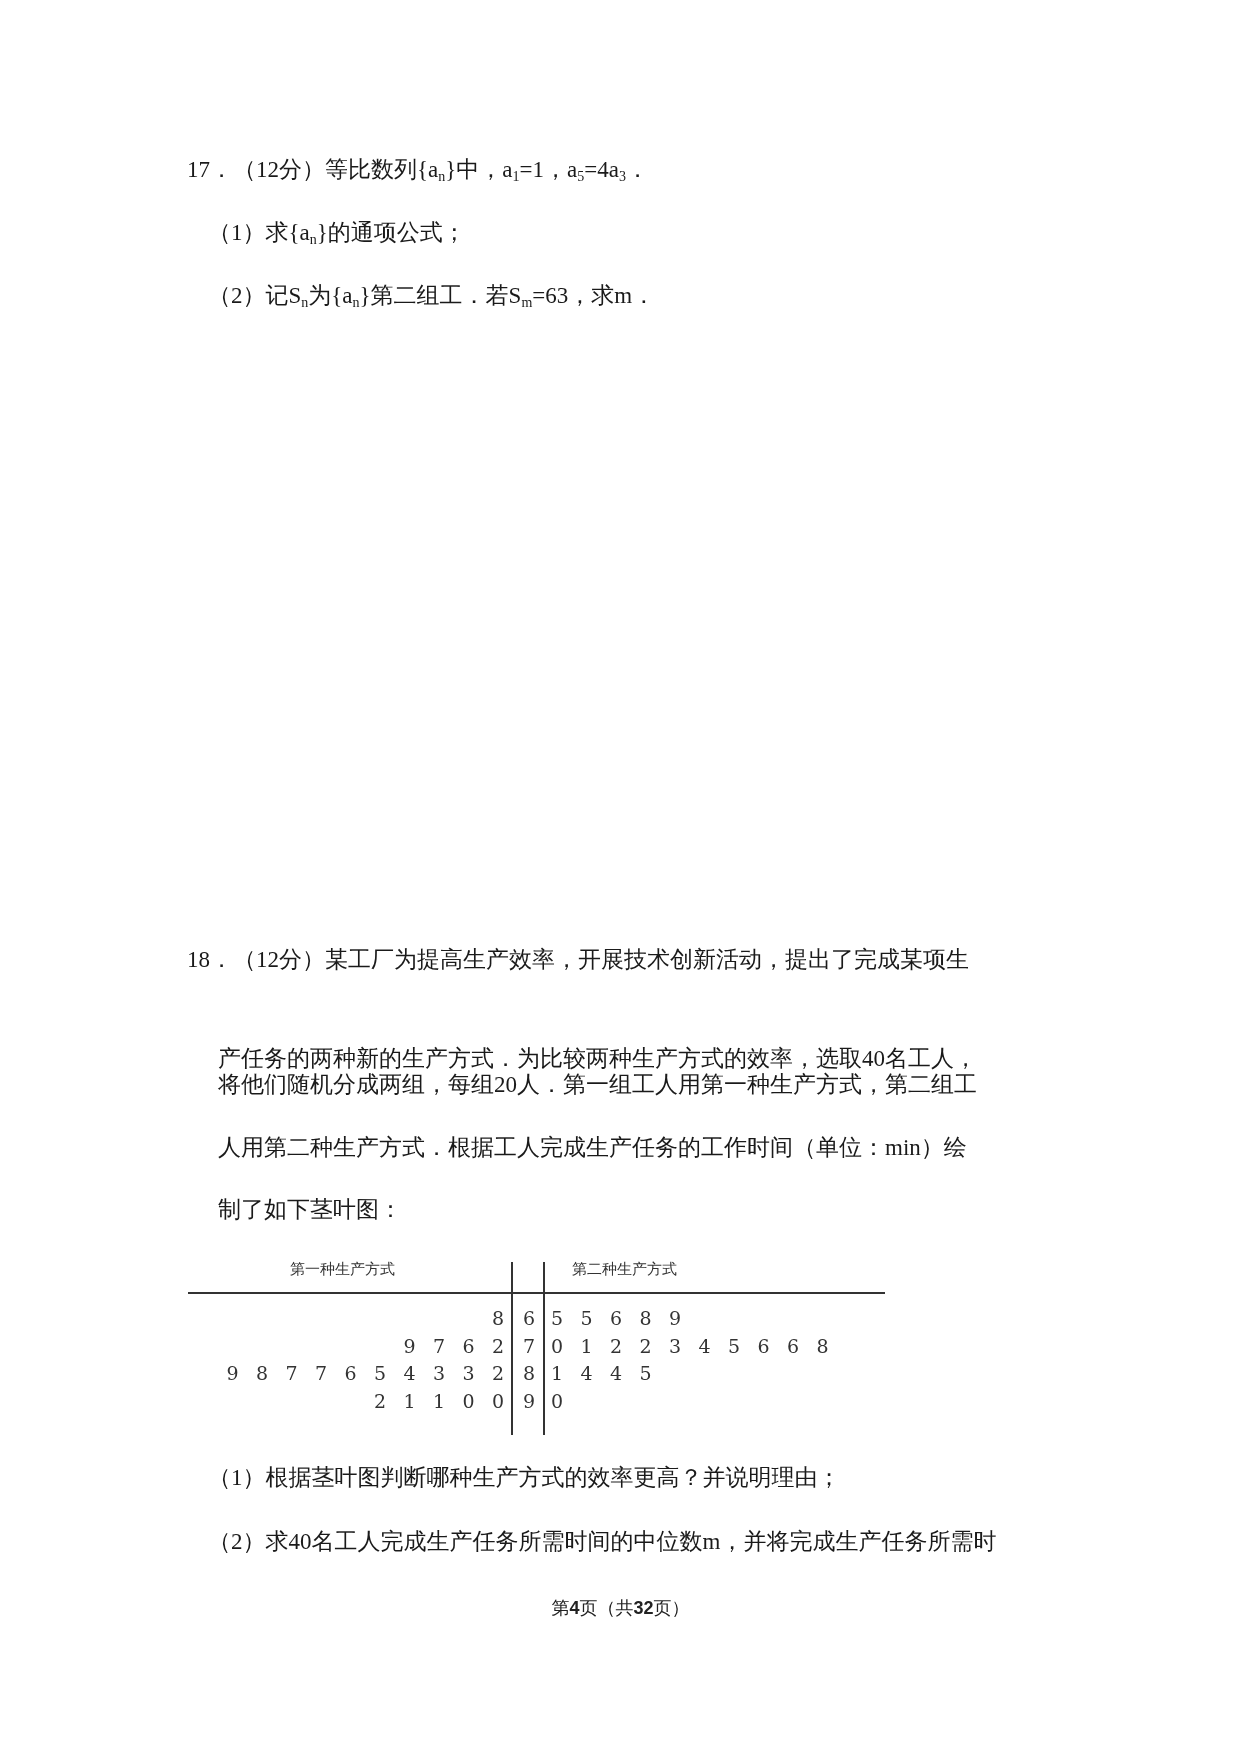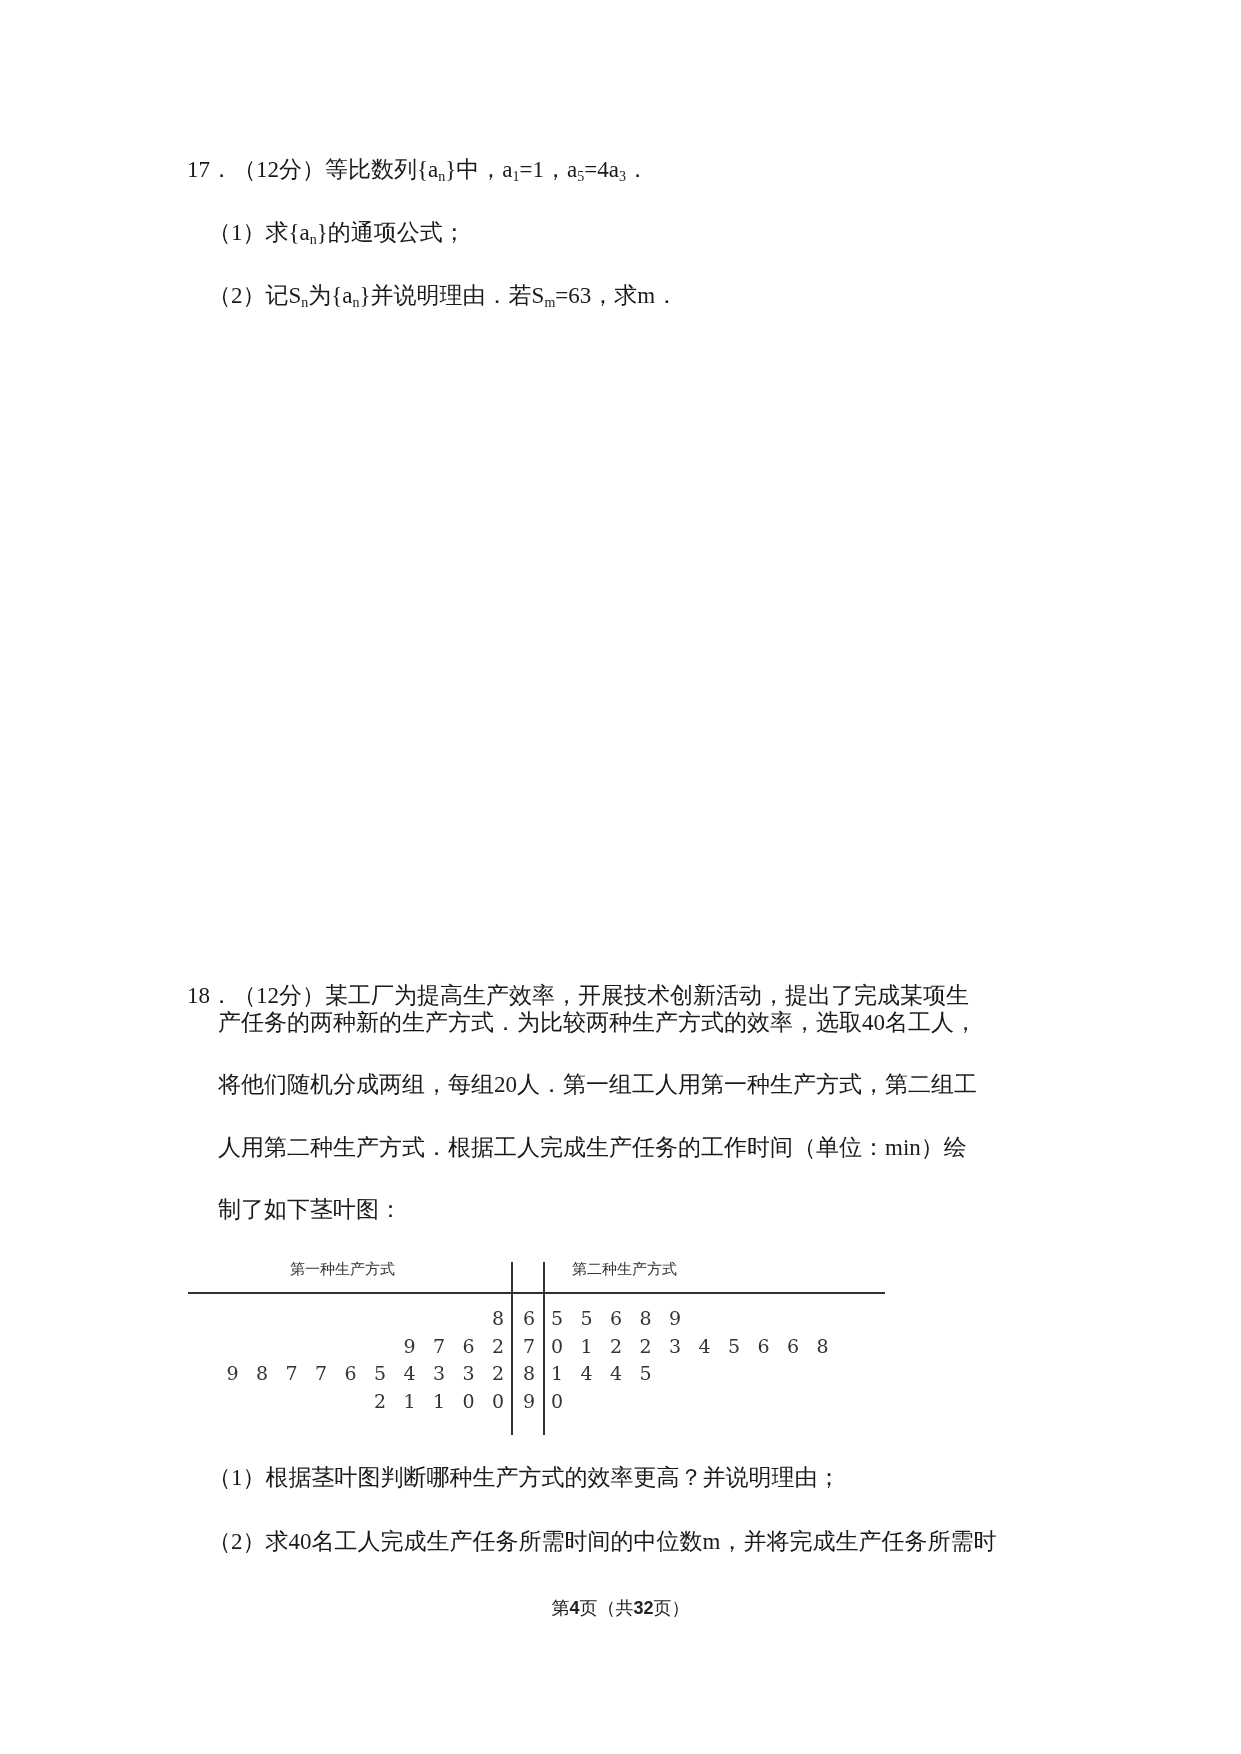--- a/index.html
+++ b/index.html
@@ -26,25 +26,25 @@
 
 <div class="line q17" style="top:155px;">
   <span>17．</span><span>（12分）</span><span>等比数列{a</span><sub>n</sub><span>}中，a</span><sub>1</sub><span>=1，a</span><sub>5</sub><span>=4a</span><sub>3</sub><span>．</span>
 </div>
 
 <div class="line part" style="top:218px;">
   <span>（1）</span><span>求{a</span><sub>n</sub><span>}的通项公式；</span>
 </div>
 
 <div class="line part" style="top:281px;">
-  <span>（2）</span><span>记S</span><sub>n</sub><span>为{a</span><sub>n</sub><span>}并说明理由．若S</span><sub>m</sub><span>=63，求m．</span>
+  <span>（2）</span><span>记S</span><sub>n</sub><span>为{a</span><sub>n</sub><span>}第二组工．若S</span><sub>m</sub><span>=63，求m．</span>
 </div>
 
-<div class="line q18" style="top:945px;margin-top:36px;">18．（12分）某工厂为提高生产效率，开展技术创新活动，提出了完成某项生</div>
-<div class="line indent" style="top:1008px;">产任务的两种新的生产方式．为比较两种生产方式的效率，选取40名工人，</div>
+<div class="line q18" style="top:945px;">18．（12分）某工厂为提高生产效率，开展技术创新活动，提出了完成某项生</div>
+<div class="line indent" style="top:1044px;">产任务的两种新的生产方式．为比较两种生产方式的效率，选取40名工人，</div>
 <div class="line indent" style="top:1070px;">将他们随机分成两组，每组20人．第一组工人用第一种生产方式，第二组工</div>
 <div class="line indent" style="top:1133px;">人用第二种生产方式．根据工人完成生产任务的工作时间（单位：min）绘</div>
 <div class="line indent" style="top:1195px;">制了如下茎叶图：</div>
 
 <div>
   <div class="sl-header" style="left:290px;">第一种生产方式</div>
   <div class="sl-header" style="left:572px;">第二种生产方式</div>
   <div class="sl-hline"></div>
   <div class="sl-vline" style="left:511px;"></div>
   <div class="sl-vline" style="left:543px;"></div>

